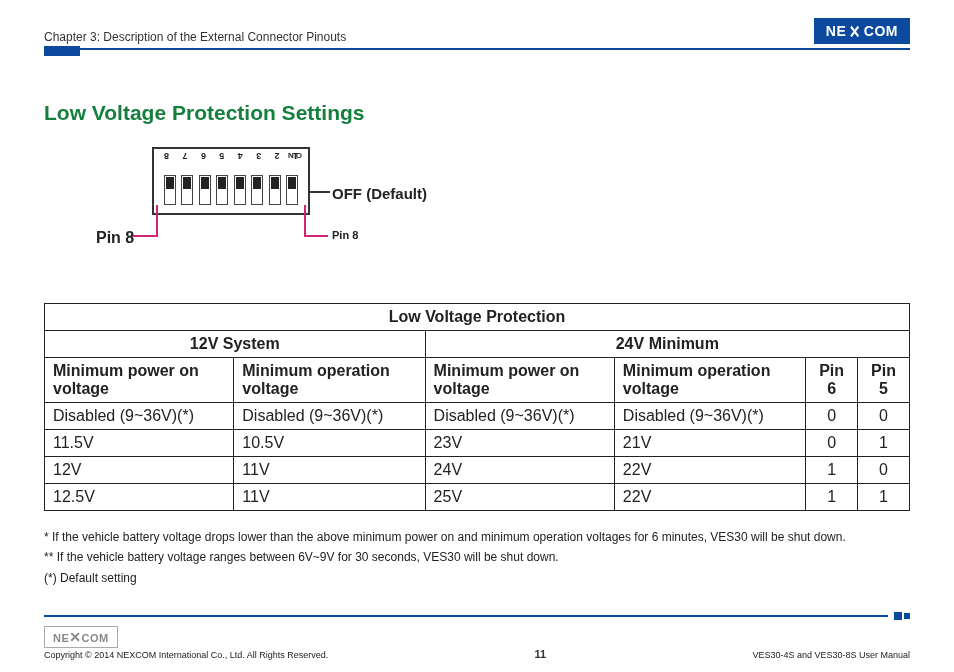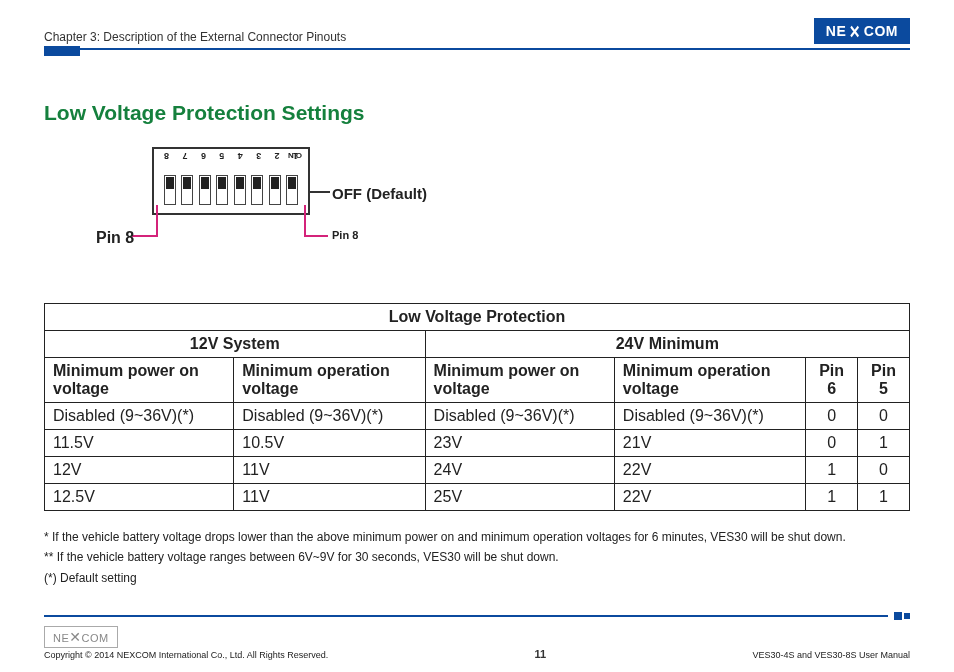--- a/index.html
+++ b/index.html
@@ -236,21 +236,21 @@
   .footer-bottom {
     display: flex;
     justify-content: space-between;
     align-items: flex-end;
     font-size: 9px;
     margin-top: 6px;
   }
   .footer-logo-box {
     border: 1px solid #aaa;
     color: #888;
-    font-weight: 400;
+    font-weight: 700;
     font-size: 11px;
     padding: 2px 8px;
     display: inline-block;
     margin-bottom: 2px;
     letter-spacing: 0.5px;
   }
   .footer-logo-box .x {
     font-size: 14px;
   }
   .page-num {

